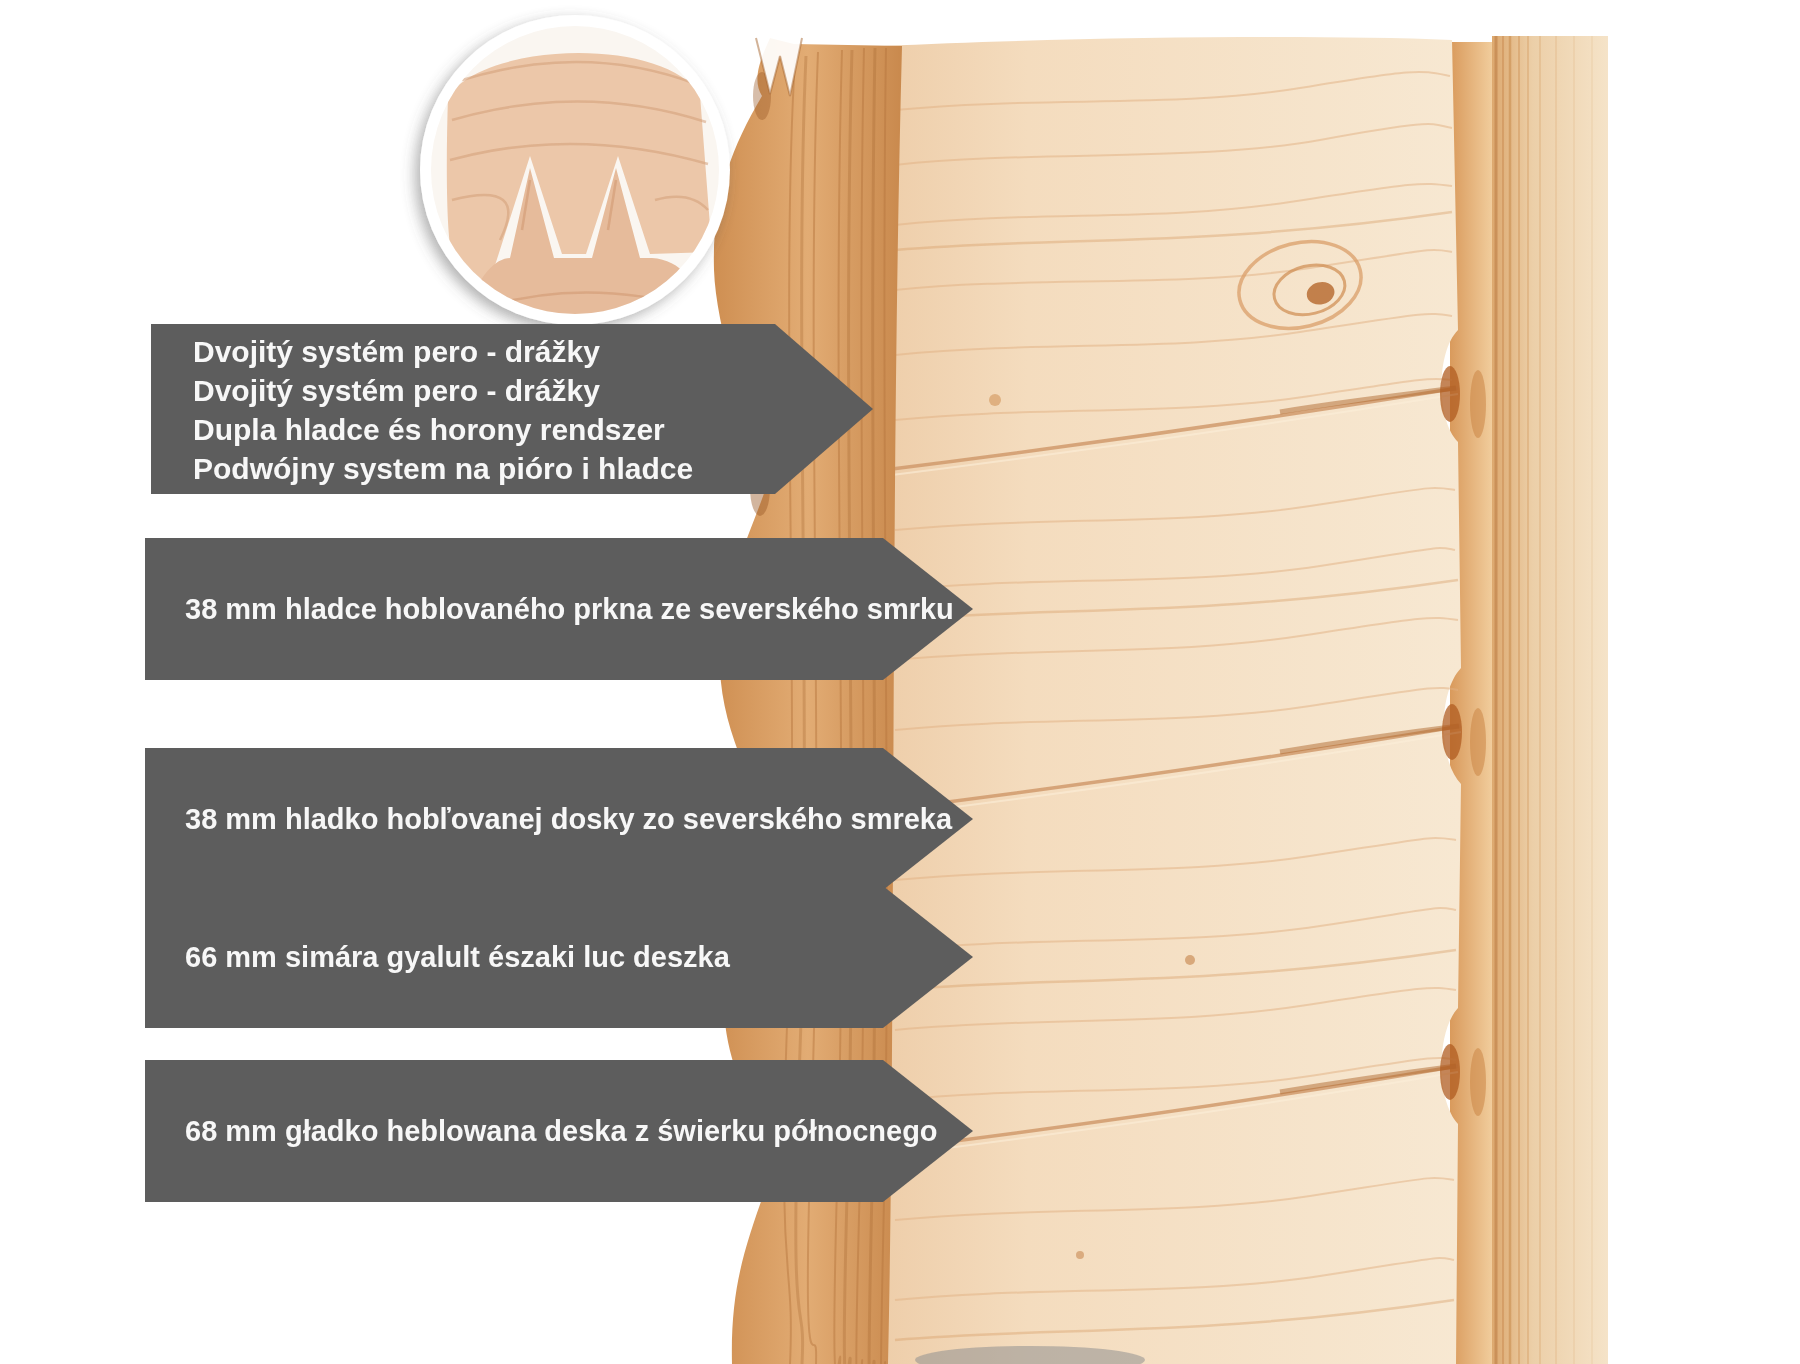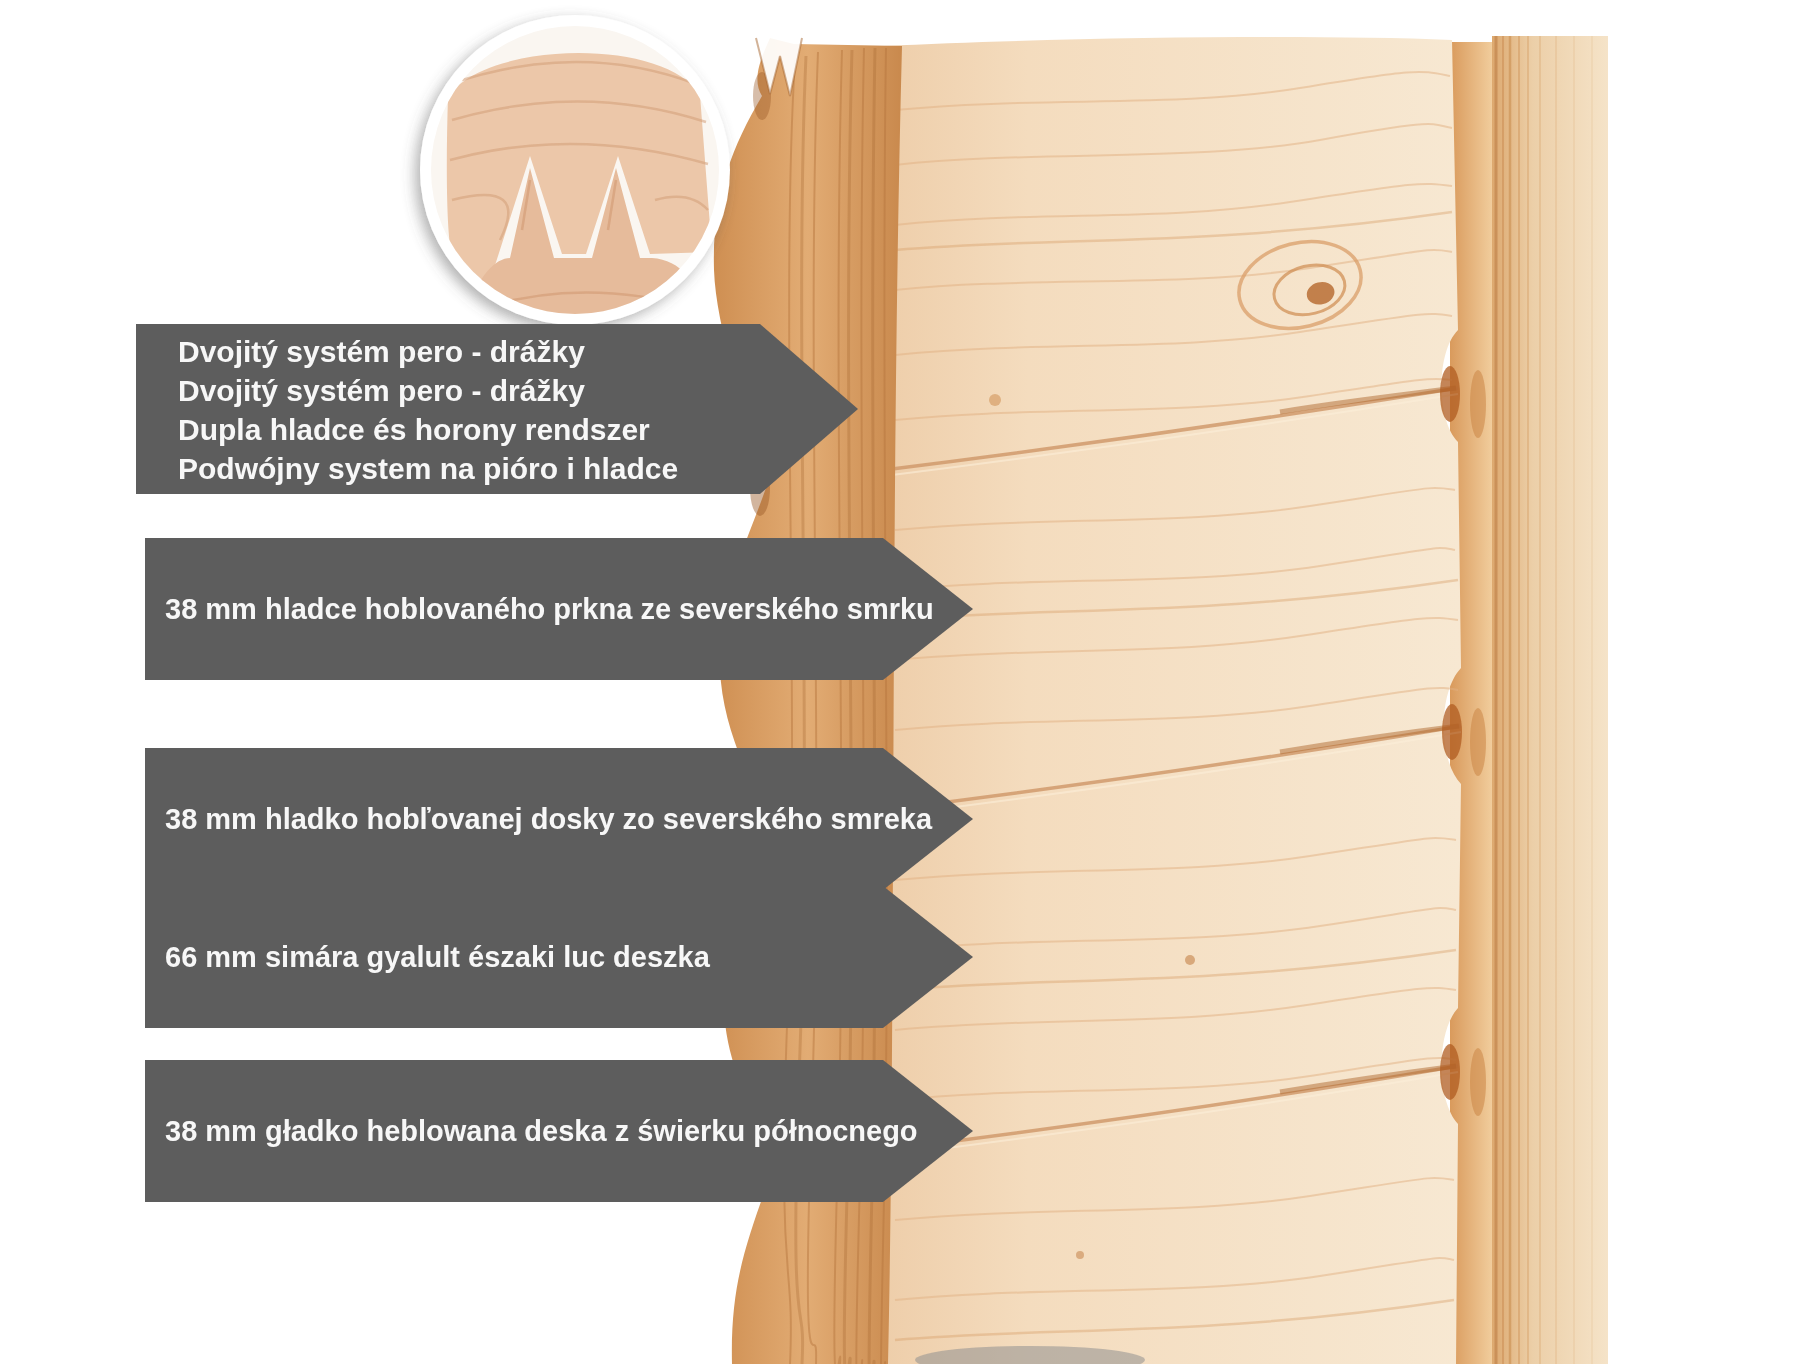--- a/index.html
+++ b/index.html
@@ -12,31 +12,31 @@
   }
   .wood-svg{position:absolute;left:0;top:0;}
   .callout{
     position:absolute;
     background:#5d5d5d;
     color:#f7f7f7;
     font-weight:bold;
     white-space:nowrap;
   }
   .callout-multi{
-    left:136px;top:324px;width:722px;height:170px;
+    left:151px;top:324px;width:722px;height:170px;
     clip-path:polygon(0 0, calc(100% - 98px) 0, 100% 50%, calc(100% - 98px) 100%, 0 100%);
     padding:8px 0 0 42px;
     font-size:30px;line-height:39px;
     box-sizing:border-box;
   }
   .callout-single{
     left:145px;width:828px;height:142px;
     clip-path:polygon(0 0, calc(100% - 90px) 0, 100% 50%, calc(100% - 90px) 100%, 0 100%);
     display:flex;align-items:center;
-    padding-left:20px;
+    padding-left:40px;
     font-size:29px;
     box-sizing:border-box;
   }
   .callout-single span{display:block;}
   .callout-multi span{display:block;}
   .c2{top:538px;}
   .c3{top:748px;}
   .c4{top:886px;}
   .c5{top:1060px;}
 </style>
@@ -248,16 +248,16 @@
 
   <div class="callout callout-single c3">
     <span>38 mm hladko hobľovanej dosky zo severského smreka</span>
   </div>
 
   <div class="callout callout-single c4">
     <span>66 mm simára gyalult északi luc deszka</span>
   </div>
 
   <div class="callout callout-single c5">
-    <span>38 mm gładko heblowana deska z świerku północnego</span>
+    <span>68 mm gładko heblowana deska z świerku północnego</span>
   </div>
 
 </div>
 
 </body></html>

